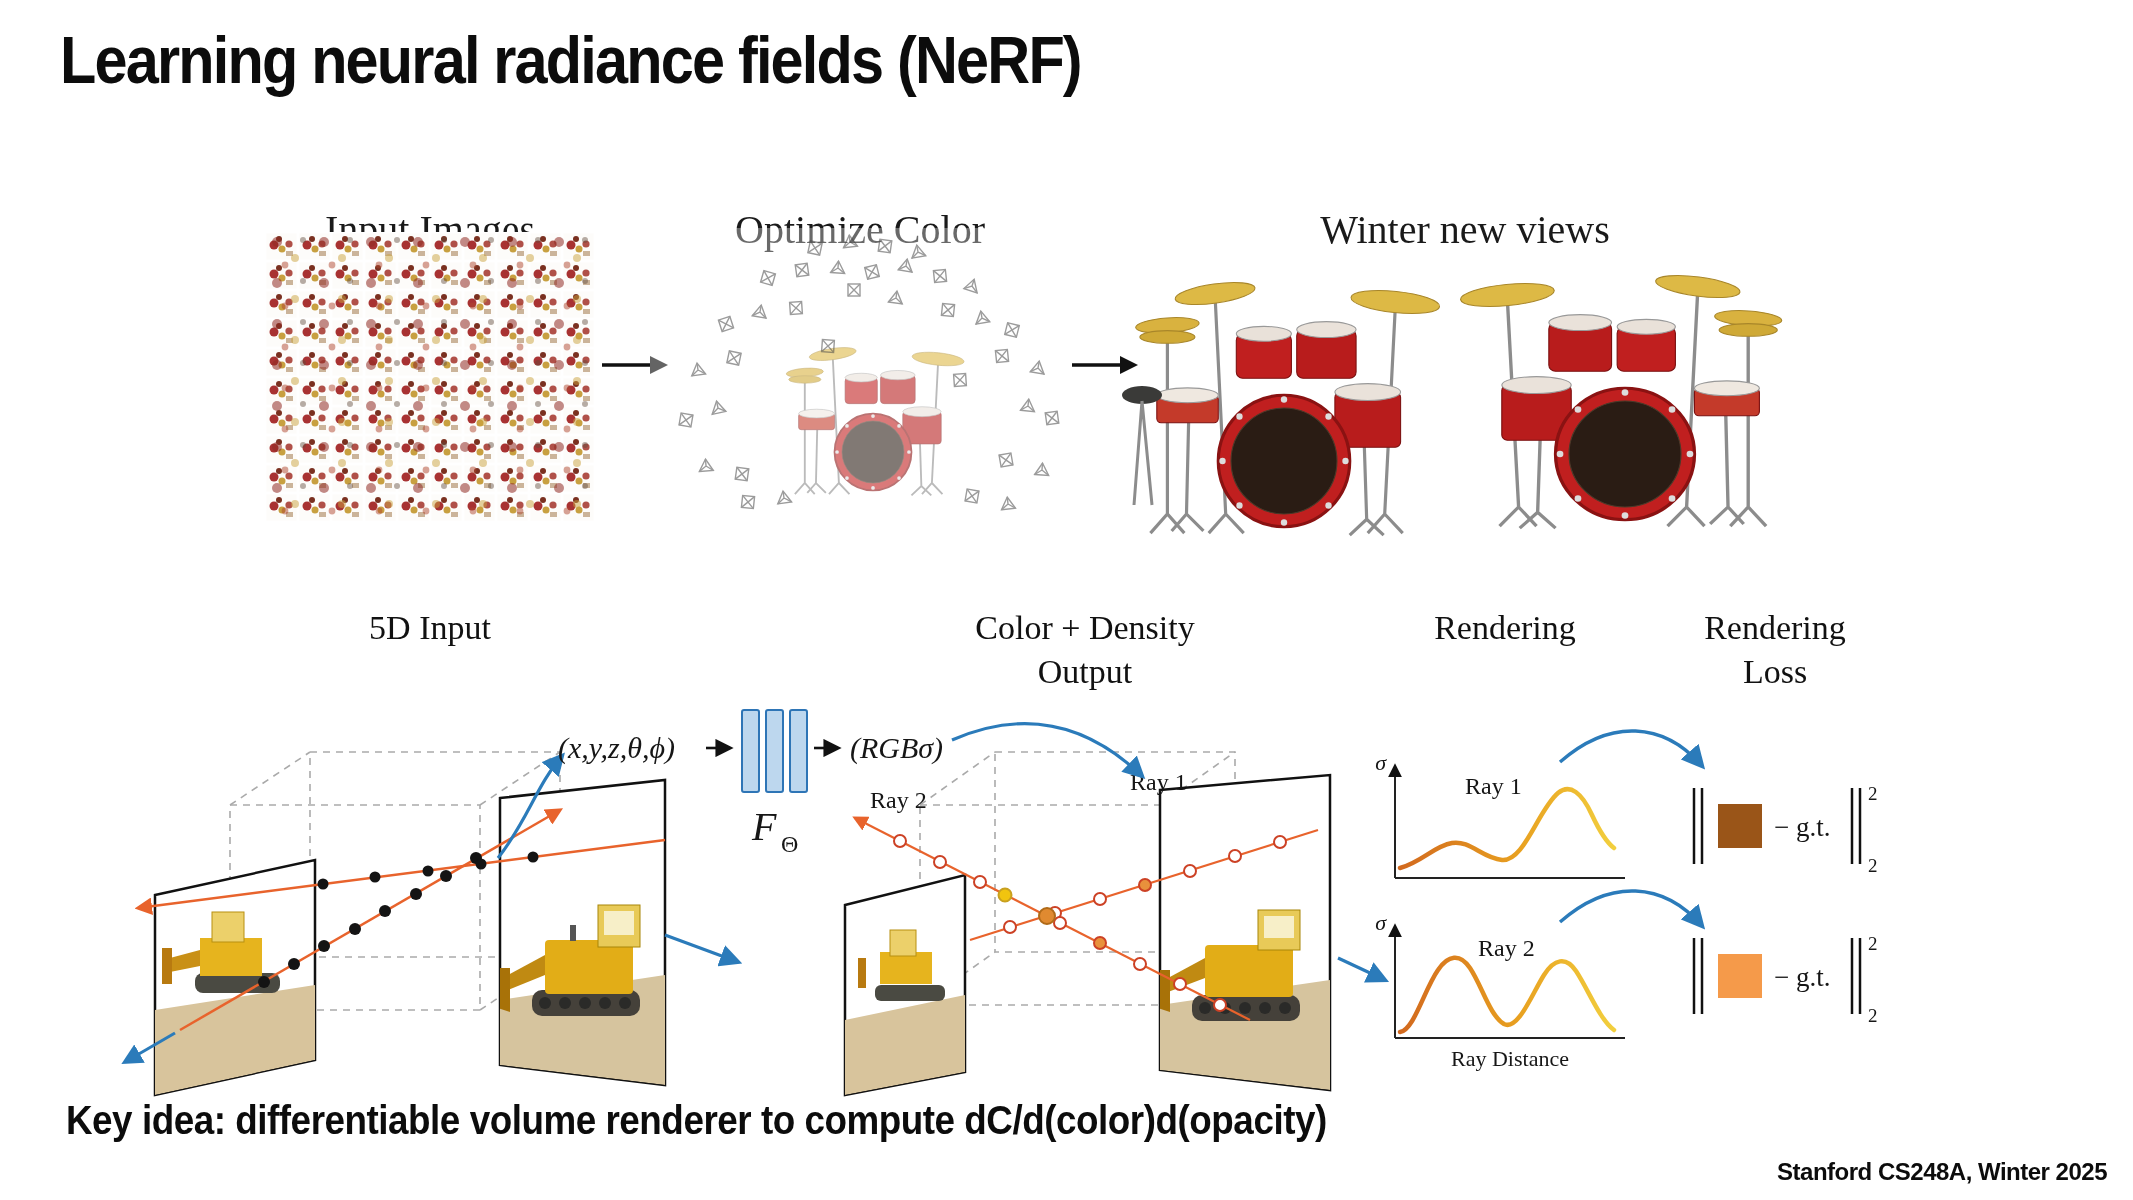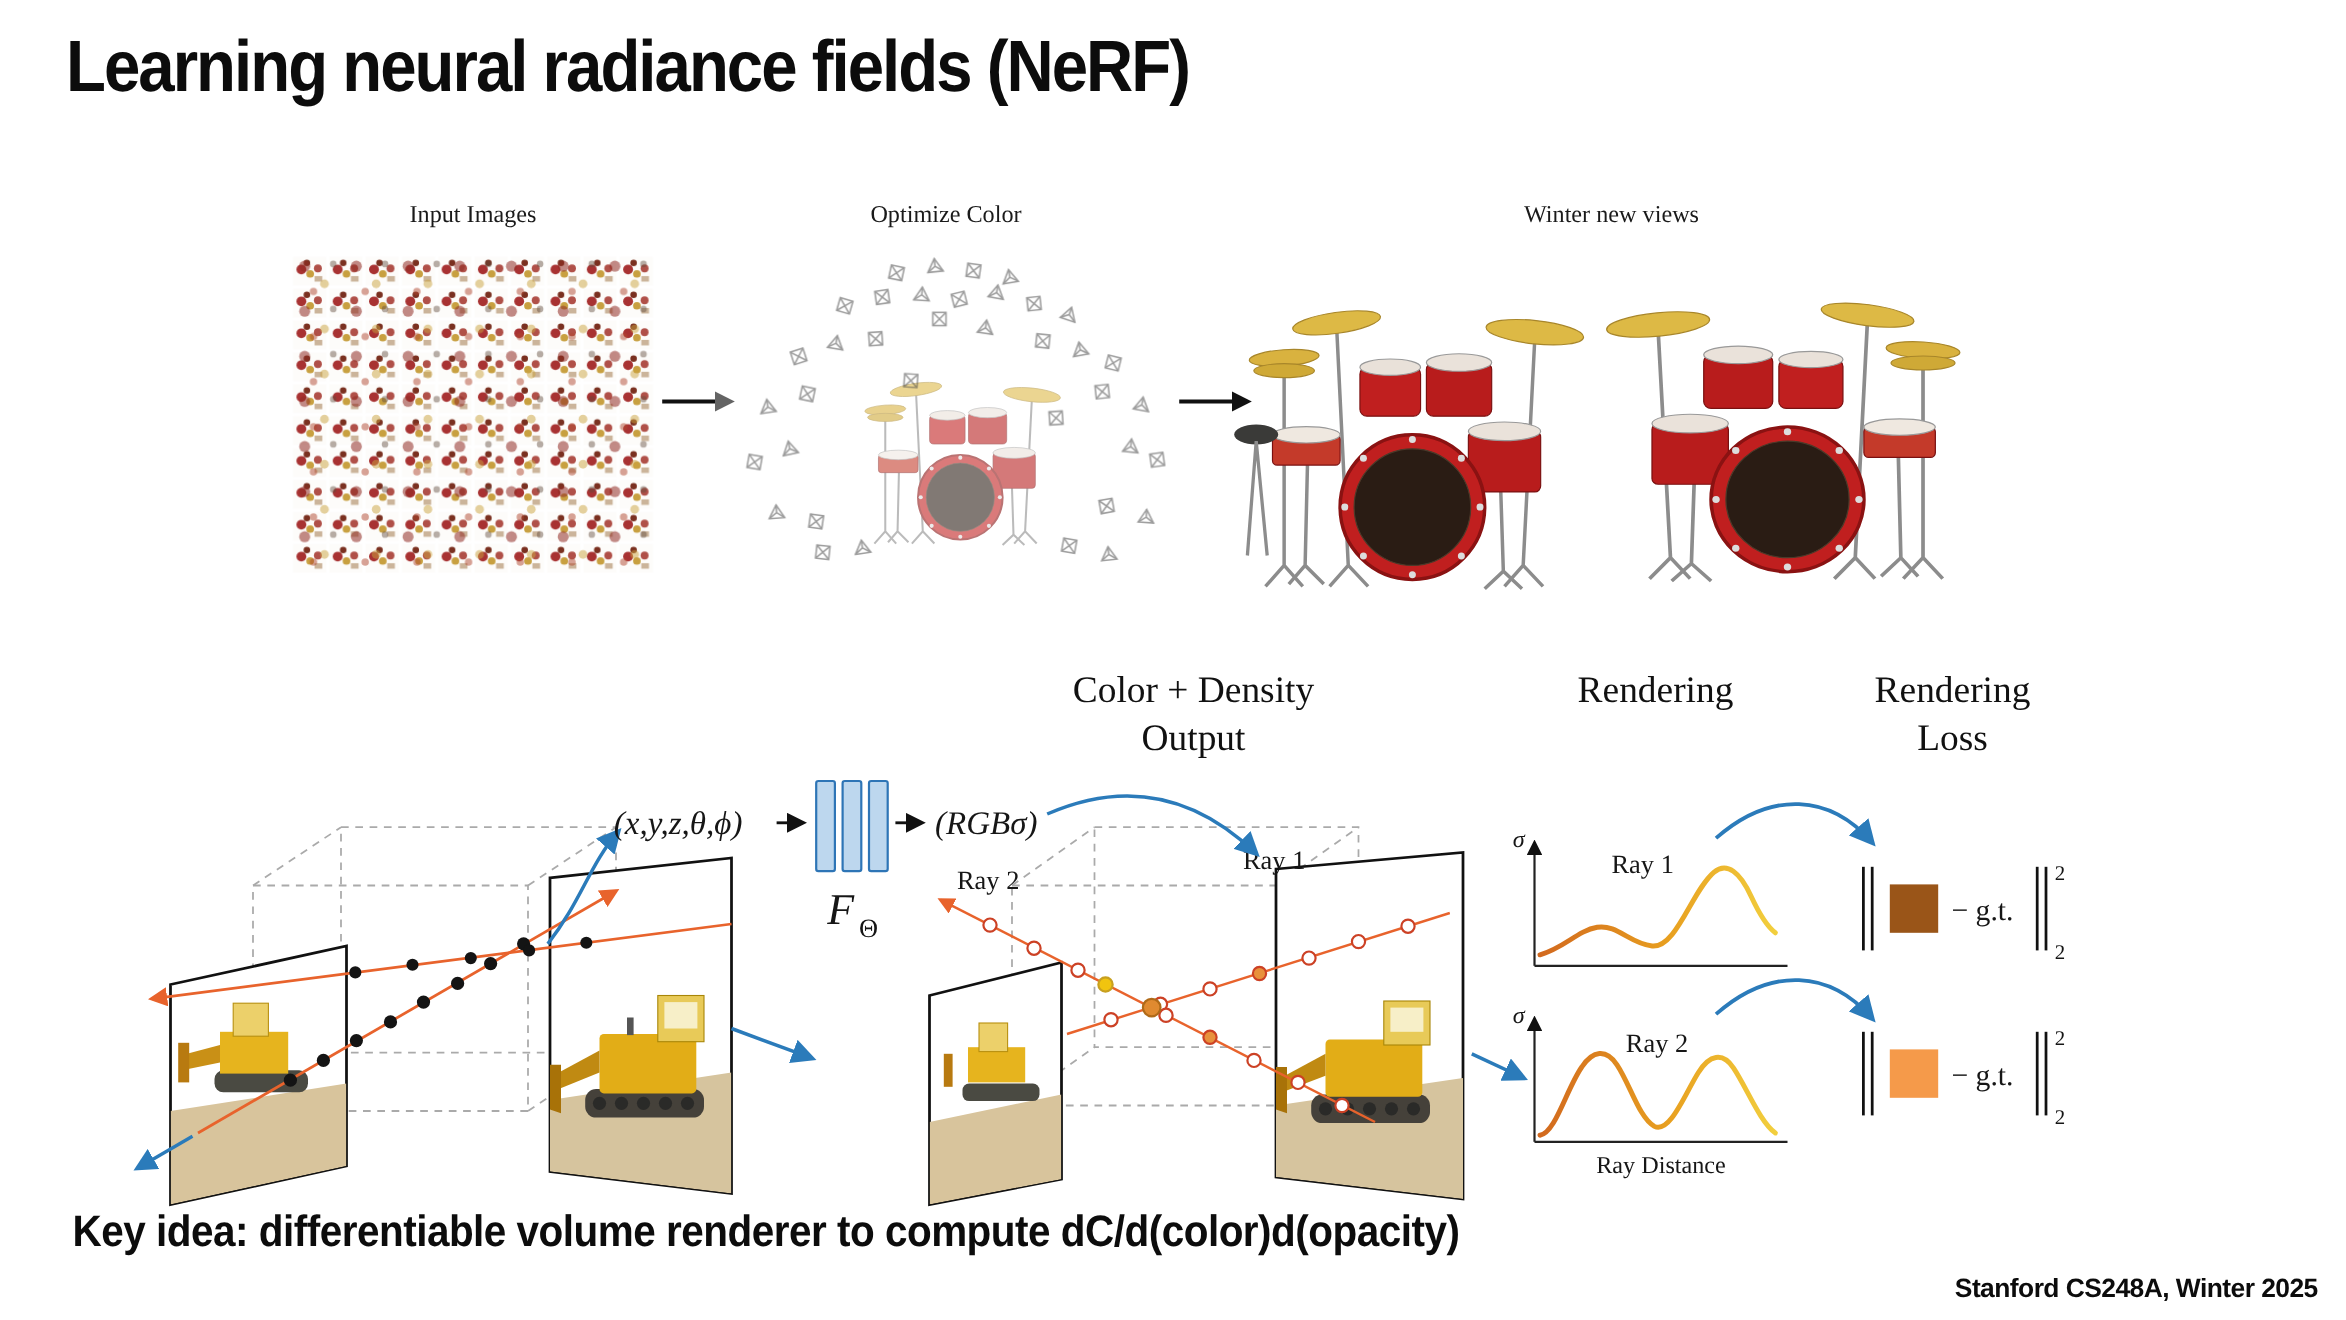--- a/index.html
+++ b/index.html
@@ -6,21 +6,21 @@
   html,body { width:2133px; height:1200px; }
   body { background:#ffffff; font-family:"Liberation Sans",sans-serif; position:relative; overflow:hidden; color:#111; }
   .abs { position:absolute; }
   .title {
     position:absolute; left:60px; top:22px;
     font-size:66px; font-weight:bold; letter-spacing:-2px; color:#0c0c0c;
     transform:scaleX(0.90); transform-origin:left center; white-space:nowrap;
   }
   .fig-label {
     position:absolute; font-family:"Liberation Serif",serif;
-    font-size:22px; color:#1a1a1a; text-align:center;
+    font-size:40px; color:#1a1a1a; text-align:center;margin-top:24px;
   }
   .heading {
     position:absolute; font-family:"Liberation Serif",serif;
     font-size:34px; color:#111; text-align:center; line-height:1.28;
   }
   .heading span { display:block; }
   .key-idea {
     position:absolute; left:66px; top:1098px;
     font-size:40px; font-weight:bold; letter-spacing:-0.5px; color:#0c0c0c;
     transform:scaleX(0.92); transform-origin:left center; white-space:nowrap;
@@ -167,20 +167,21 @@
   <use href="#drumkit" transform="translate(5,4) scale(1.06)"></use>
   <ellipse cx="22" cy="150" rx="20" ry="9" fill="#3a3a38"></ellipse>
   <path d="M22,156 L14,260 M22,156 L32,260" stroke="#8c8c8c" stroke-width="3" fill="none"></path>
 </svg>
 
 <svg class="abs" style="left:1455px;top:238px" width="340" height="305" viewBox="0 0 340 305">
   <use href="#drumkit" transform="translate(338,4) scale(-1.12,1.06)"></use>
 </svg>
 
 <div class="heading" style="left:150px;top:606px;width:560px">
+  <span>5D Input</span>
 </div>
 <div class="heading" style="left:815px;top:606px;width:540px">
   <span>Color + Density</span>
   <span>Output</span>
 </div>
 <div class="heading" style="left:1370px;top:606px;width:270px">
   <span>Rendering</span>
 </div>
 <div class="heading" style="left:1640px;top:606px;width:270px">
   <span>Rendering</span>

